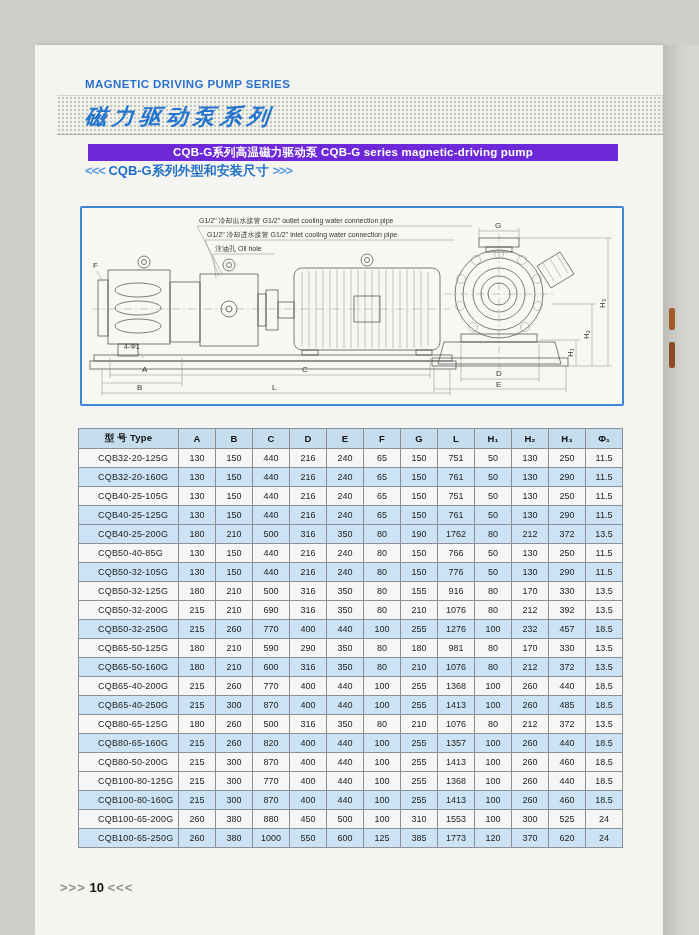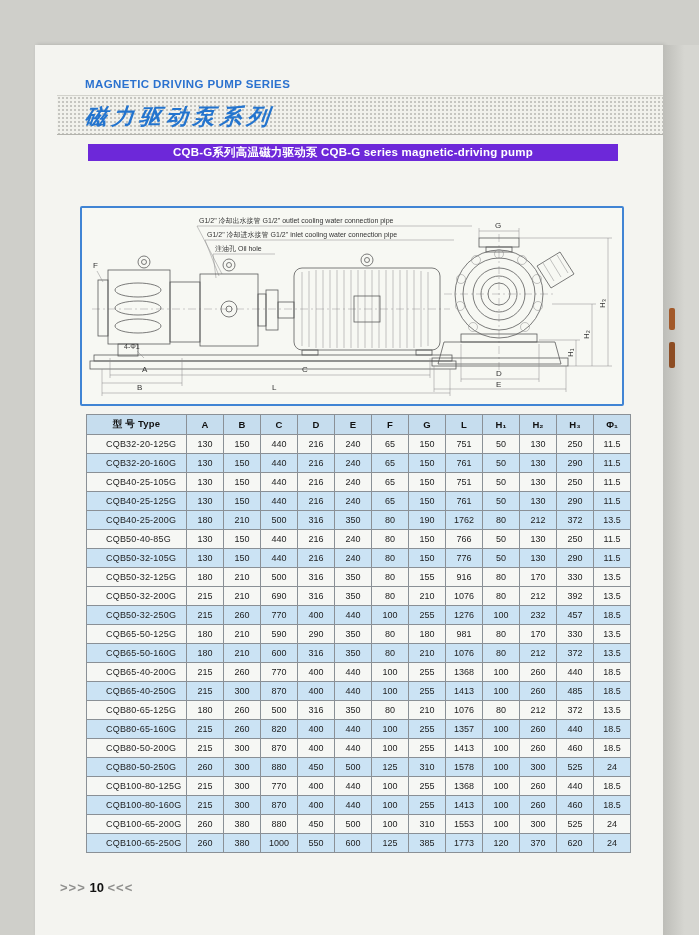--- a/index.html
+++ b/index.html
@@ -24,22 +24,22 @@
   .sec-line2{position:absolute;left:85px;top:177px;font-size:13px;font-weight:bold;color:#1f6fc8;}
 
   .draw-box{position:absolute;left:80px;top:206px;width:540px;height:196px;border:2px solid #4084d4;background:#f7f8f3;border-radius:2px;}
   .draw-box svg{display:block;}
   .dwg{stroke:#5a5a5a;stroke-width:.8;fill:none;}
   .dwg-thin{stroke:#8a8a8a;stroke-width:.5;fill:none;}
   .cl{stroke:#9a9a9a;stroke-width:.5;fill:none;stroke-dasharray:8 3 2 3;}
   .ann{font-size:7px;fill:#333;}
   .dim{font-size:8px;fill:#333;}
 
-  .dim-table{position:absolute;left:78px;top:414px;width:545px;border-collapse:collapse;table-layout:fixed;
-    font-size:9px;color:#1d1d1d;background:#f6f7f4;border:1.5px solid #4e545a;margin-left:8px;}
+  .dim-table{position:absolute;left:78px;top:428px;width:545px;border-collapse:collapse;table-layout:fixed;
+    font-size:9px;color:#1d1d1d;background:#f6f7f4;border:1.5px solid #4e545a;}
   .dim-table th,.dim-table td{border:1px solid #8a9096;text-align:center;height:18px;padding:0;font-weight:normal;}
   .dim-table th{background:#c6ddee;font-weight:bold;height:19px;font-size:9.5px;color:#111;}
   .dim-table td.type-col,.dim-table th.type-col{text-align:left;padding-left:19px;letter-spacing:.2px;}
   .dim-table th.type-col{text-align:center;padding-left:0;}
   .dim-table tr.alt td{background:#cbe3f4;}
 
   .footer{position:absolute;left:60px;top:880px;font-size:13px;font-weight:bold;color:#111;}
   .footer .chev{color:#8f8f8d;letter-spacing:1px;}
 </style>
 </head>
@@ -52,20 +52,25 @@
   <div class="edge-mark m2"></div>
 
   <div class="series-en">MAGNETIC DRIVING PUMP SERIES</div>
 
   <div class="dot-band">
     <div class="cn-title">磁力驱动泵系列</div>
   </div>
 
   <div class="banner">CQB-G系列高温磁力驱动泵 CQB-G series magnetic-driving pump</div>
 
+  <div class="sec-line1">
+    <span class="chev">&lt;&lt;&lt;</span>
+    <span>CQB-G系列外型和安装尺寸</span>
+    <span class="chev">&gt;&gt;&gt;</span>
+  </div>
 
   <div class="draw-box">
     <svg width="536" height="192" viewBox="0 0 536 192">
 
       <g class="dwg-thin">
         <line x1="115" y1="18" x2="140" y2="66"></line>
         <line x1="123" y1="32" x2="137" y2="68"></line>
         <line x1="131" y1="46" x2="134" y2="70"></line>
         <line x1="115" y1="18" x2="390" y2="18"></line>
         <line x1="123" y1="32" x2="372" y2="32"></line>
@@ -487,35 +492,20 @@
           <td>400</td>
           <td>440</td>
           <td>100</td>
           <td>255</td>
           <td>1413</td>
           <td>100</td>
           <td>260</td>
           <td>460</td>
           <td>18.5</td>
         </tr>
-        <tr class="alt">
-          <td class="type-col">CQB80-50-250G</td>
-          <td>260</td>
-          <td>300</td>
-          <td>880</td>
-          <td>450</td>
-          <td>500</td>
-          <td>125</td>
-          <td>310</td>
-          <td>1578</td>
-          <td>100</td>
-          <td>300</td>
-          <td>525</td>
-          <td>24</td>
-        </tr>
         <tr>
           <td class="type-col">CQB100-80-125G</td>
           <td>215</td>
           <td>300</td>
           <td>770</td>
           <td>400</td>
           <td>440</td>
           <td>100</td>
           <td>255</td>
           <td>1368</td>

